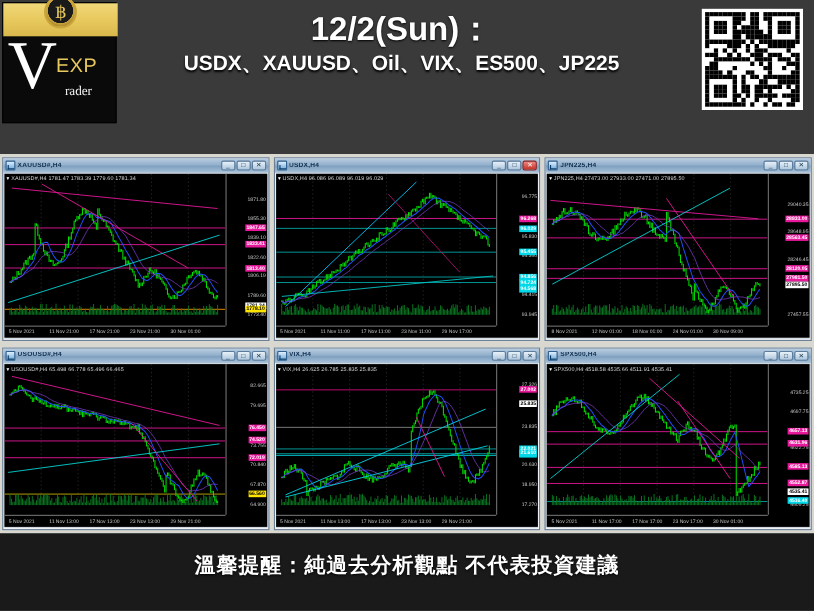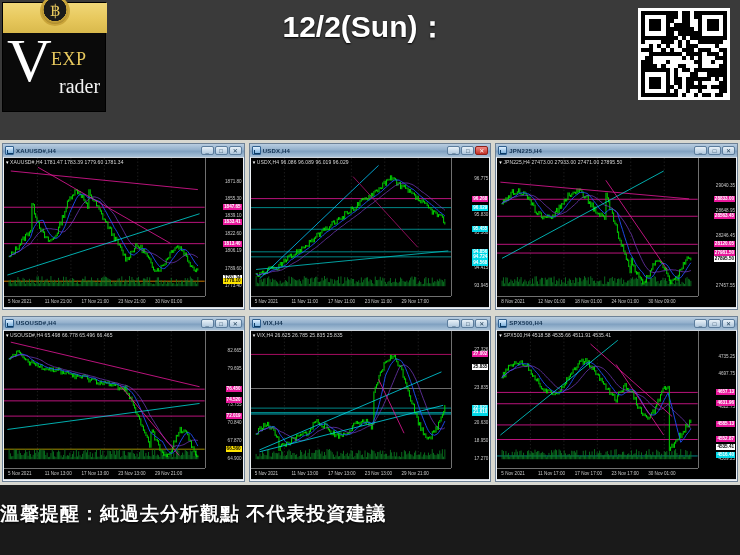--- a/index.html
+++ b/index.html
@@ -31,26 +31,26 @@
     color:#e8c95e; font-size:16px; line-height:26px; text-align:center;
     font-family:"DejaVu Serif", serif;
   }
   .logo-v {
     position:absolute; left:4px; top:26px;
     font-family:"Liberation Serif", serif; font-size:62px; color:#fff;
     line-height:62px; letter-spacing:-2px;
   }
   .logo-exp {
     position:absolute; left:48px; top:46px;
-    font-family:Liberation Serif, serif; font-size:18px; color:#e8c95e;
+    font-family:Liberation Sans, sans-serif; font-size:18px; color:#e8c95e;
     letter-spacing:0.5px;
   }
   .logo-rader {
     position:absolute; left:56px; top:72px;
-    font-family:"Liberation Serif", serif; font-size:20px; color:#f2f2f2;
+    font-family:"Liberation Serif", serif; font-size:12px; color:#f2f2f2;
   }
   .title-block {
     position:absolute; left:110px; top:8px; width:510px;
     text-align:center; color:#fff;
   }
   .title-line1 {
     font-size:30px; font-weight:bold; letter-spacing:1px; line-height:38px;
     text-shadow:0 1px 2px #000;
   }
   .title-line2 {
@@ -133,21 +133,21 @@
   }
   .xlab { position:absolute; top:2px; font-size:4.6px; color:#c9c9c9; white-space:nowrap; }
   svg.layer { position:absolute; left:0; top:0; width:100%; height:100%; }
 
   
   .footer {
     position:absolute; left:0; top:485px; width:740px; height:70px;
     background:#1a1a1a;
   }
   .footer-text {
-    position:absolute; left:0; right:0; top:16px; 
+    position:absolute; left:0; right:0; top:16px; text-align:center;
     color:#fff; font-size:19px; font-weight:bold; letter-spacing:1px;
     text-shadow:0 1px 2px #000;
   }
 </style>
 </head>
 <body>
 
 <div id="root">
 
   <div class="header">
@@ -156,20 +156,21 @@
       <div class="logo-gold">
         <div class="logo-emblem">฿</div>
       </div>
       <div class="logo-v">V</div>
       <div class="logo-exp">EXP</div>
       <div class="logo-rader">rader</div>
     </div>
 
     <div class="title-block">
       <div class="title-line2">12/2(Sun)：</div>
+      <div class="title-line3">USDX、XAUUSD、Oil、VIX、ES500、JP225</div>
     </div>
 
     <div class="qr">
       <div class="qr-grid" id="qr-grid">
           <i class="b"></i>
           <i class="b"></i>
           <i class="b"></i>
           <i class="b"></i>
           <i class="b"></i>
           <i class="b"></i>

